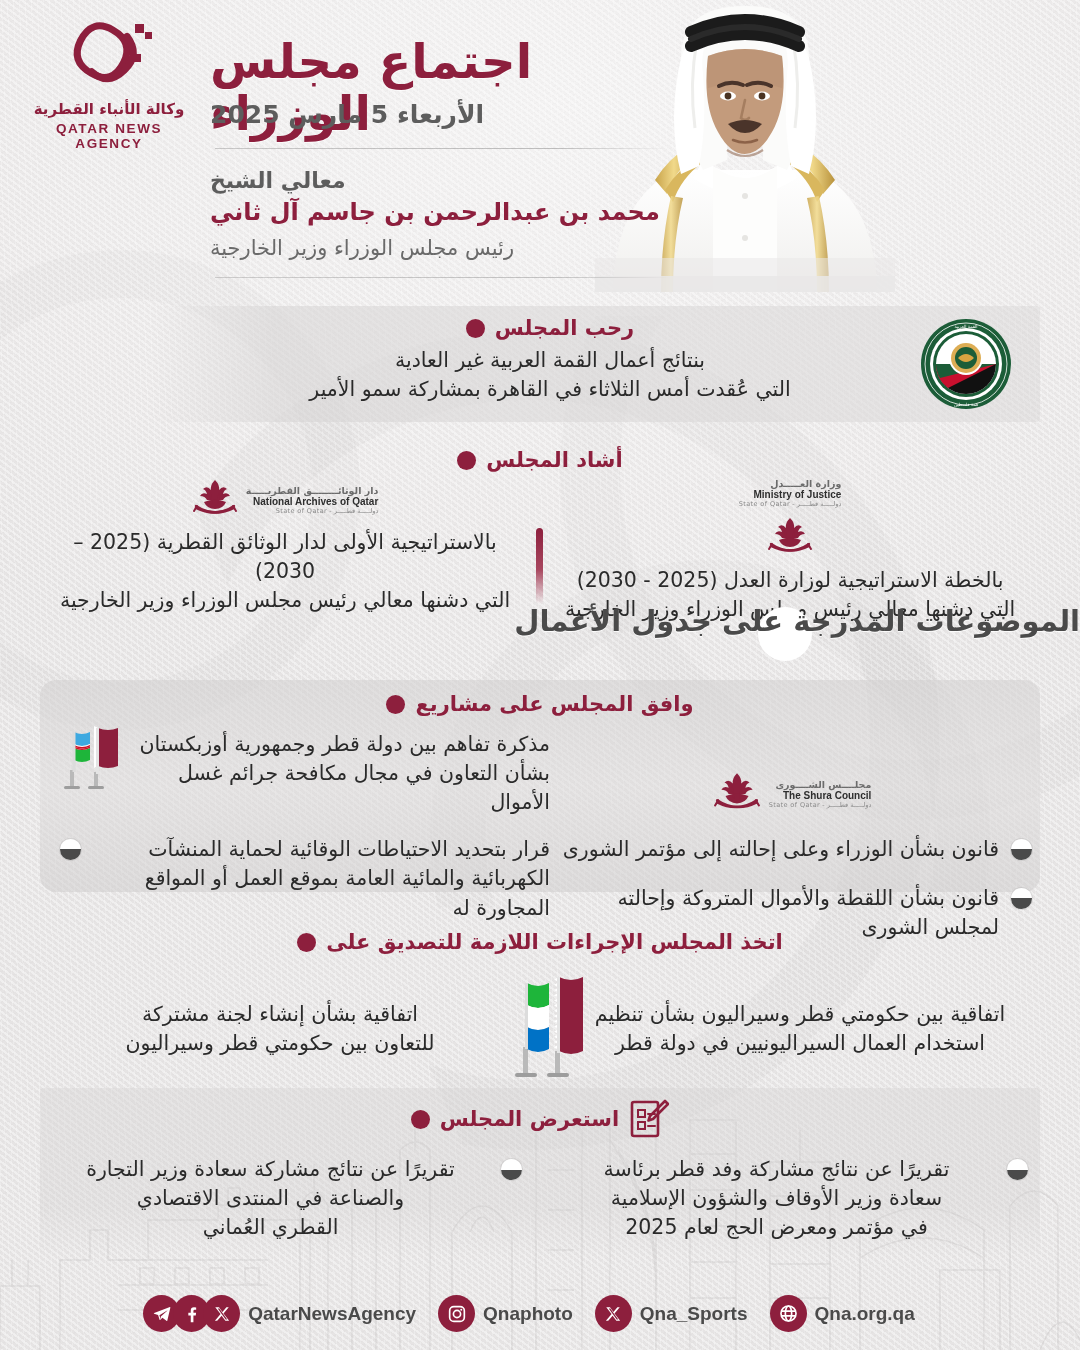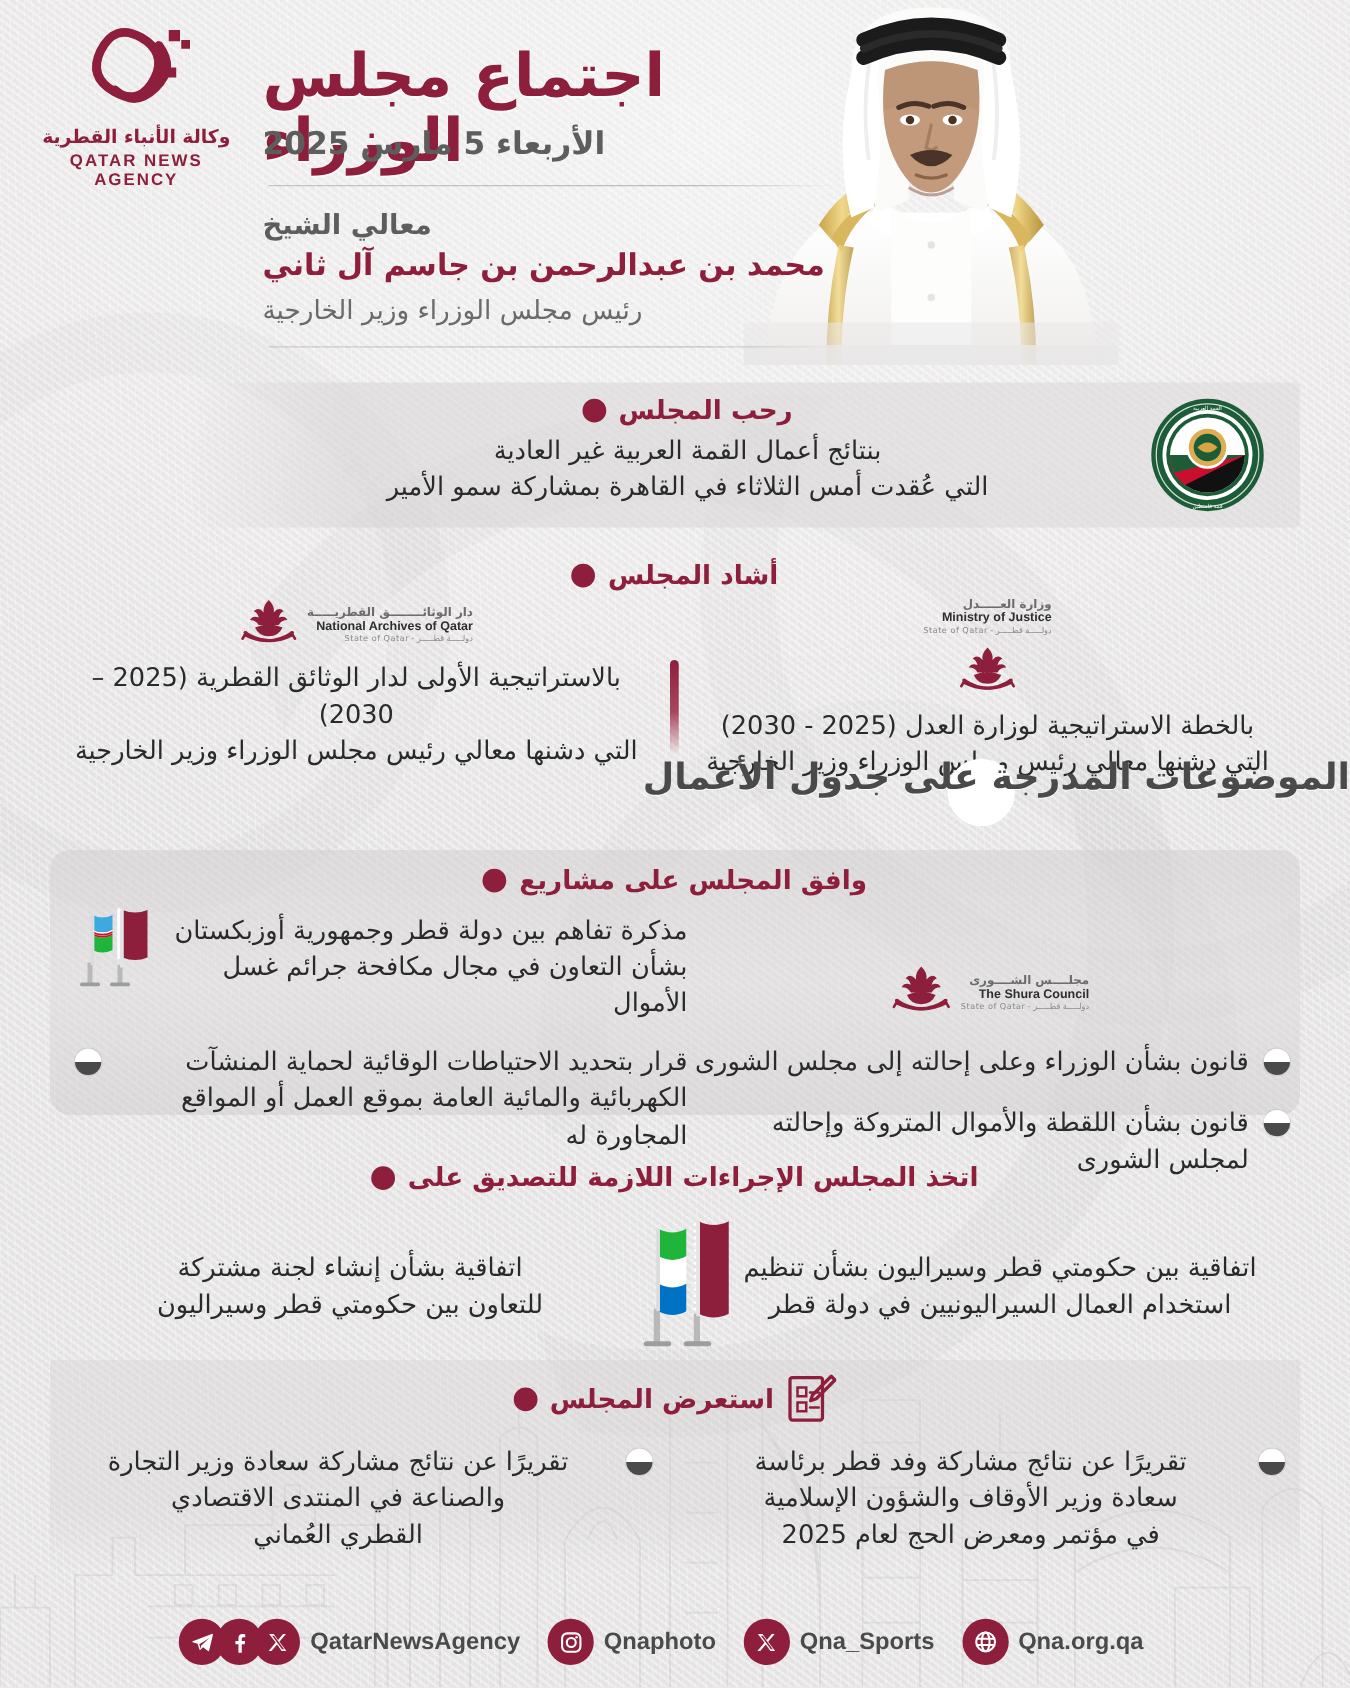--- a/index.html
+++ b/index.html
@@ -392,21 +392,21 @@
           <path d="M18 14 l2 12 M27 14 l-1 12" stroke="#8d1f3d" stroke-width="1.4"></path>
           <path d="M4 30 q20 10 38 -2" stroke="#8d1f3d" stroke-width="2.4" fill="none" stroke-linecap="round"></path>
           <path d="M42 30 q-20 10 -38 -2" stroke="#8d1f3d" stroke-width="2.4" fill="none" stroke-linecap="round"></path>
           <path d="M5 28 l-3 5 M41 28 l3 5" stroke="#8d1f3d" stroke-width="2" stroke-linecap="round"></path>
         </g>
       </svg>
     </div>
     <div style="margin-top:18px;">
       <div class="li">
         <span class="li-dot"></span>
-        <span class="li-text body-text">قانون بشأن الوزراء وعلى إحالته إلى مجلس الشورى</span>
+        <span class="li-text body-text">قانون بشأن الوزراء وعلى إحالته إلى مؤتمر الشورى</span>
       </div>
       <div class="li" style="margin-top:20px;">
         <span class="li-dot"></span>
         <span class="li-text body-text">قانون بشأن اللقطة والأموال المتروكة وإحالته لمجلس الشورى</span>
       </div>
     </div>
   </div>
 
   <div style="position:absolute; left:60px; top:730px; width:490px;">
     <div class="li">

